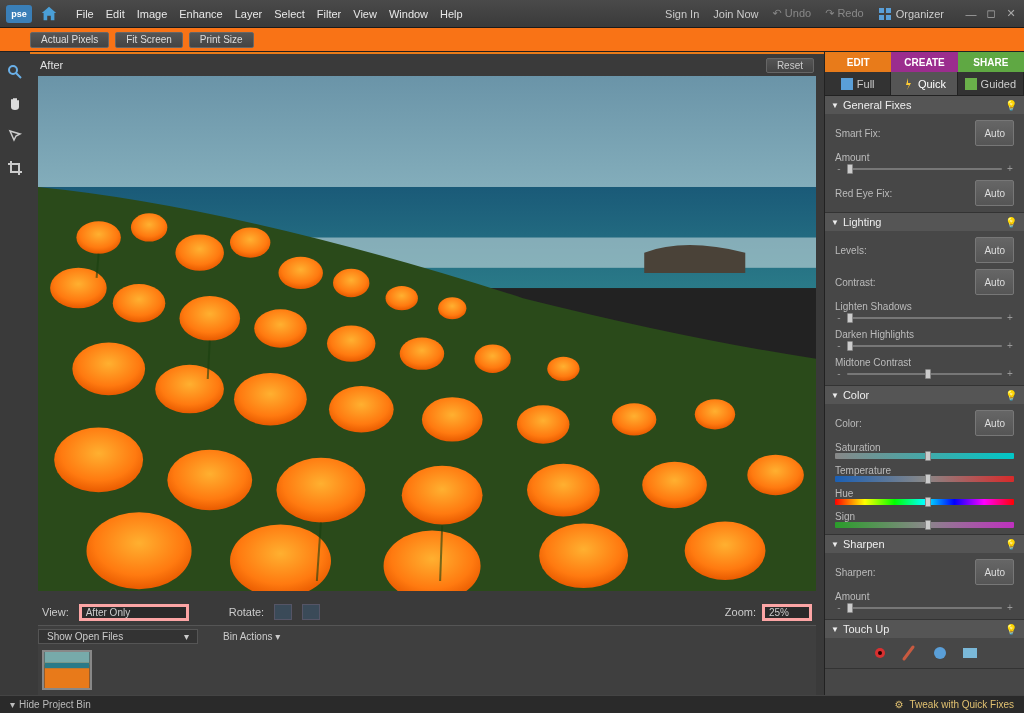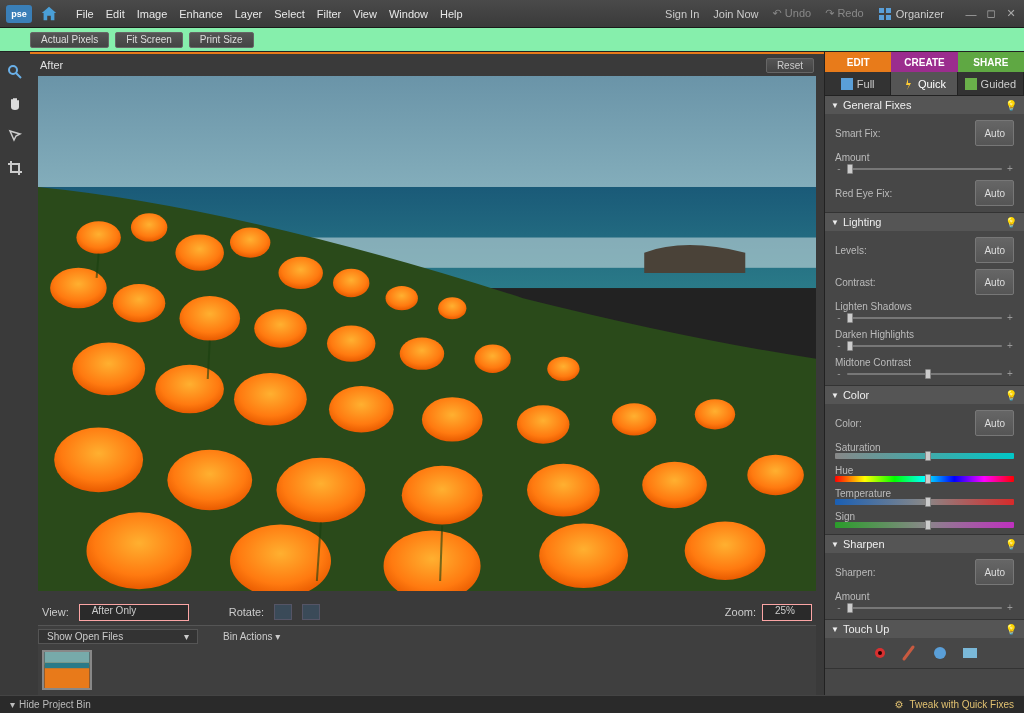--- a/index.html
+++ b/index.html
@@ -10,36 +10,36 @@
 .app-logo { width: 26px; height: 18px; background: #3a7fb8; color: #fff; font-size: 9px; font-weight: bold; display: flex; align-items: center; justify-content: center; border-radius: 3px; margin-right: 6px; }
 .home-icon { width: 22px; height: 22px; display: flex; align-items: center; justify-content: center; margin-right: 16px; }
 .menu-items { display: flex; gap: 12px; }
 .menu-item { color: #e8e8e8; font-size: 11px; cursor: pointer; }
 .menubar-right { margin-left: auto; display: flex; align-items: center; gap: 14px; font-size: 11px; }
 .organizer-btn { display: flex; align-items: center; gap: 4px; }
 .win-controls { display: flex; gap: 6px; margin-left: 6px; }
 .win-btn { width: 14px; height: 12px; color: #aaa; display: flex; align-items: center; justify-content: center; }
 
 
-.toolbar { height: 24px; background: #86efac; display: flex; align-items: center; padding: 0 30px; gap: 6px; border-bottom: 1px solid #222; }
+.toolbar { height: 24px; background: #f97316; display: flex; align-items: center; padding: 0 30px; gap: 6px; border-bottom: 1px solid #222; }
 .tb-btn { background: linear-gradient(#555,#444); border: 1px solid #666; border-radius: 2px; padding: 1px 10px; font-size: 10px; color: #ddd; height: 16px; display: flex; align-items: center; }
 
 
 .main-wrap { display: flex; height: calc(100% - 52px - 18px); }
 .left-tools { width: 30px; background: #3a3a3a; display: flex; flex-direction: column; align-items: center; padding-top: 10px; gap: 12px; }
 .tool-slot { width: 20px; height: 20px; display: flex; align-items: center; justify-content: center; color: #bbb; }
 
 .canvas-col { flex: 1; display: flex; flex-direction: column; background: #3a3a3a; border-top: 2px solid #e87b1a; }
 .canvas-header { height: 22px; display: flex; align-items: center; padding: 0 10px; font-size: 11px; color: #e0e0e0; }
 .reset-btn { margin-left: auto; background: linear-gradient(#555,#444); border: 1px solid #666; border-radius: 2px; padding: 1px 10px; font-size: 10px; color: #ccc; }
 .canvas-viewport { flex: 1; margin: 0 8px 8px 8px; background: #222; position: relative; overflow: hidden; }
 .photo { width: 100%; height: 100%; }
 
 .view-controls { height: 26px; display: flex; align-items: center; padding: 0 12px; font-size: 11px; color: #ccc; gap: 10px; }
-.select-vc { background: #2a2a2a; border: 1px solid #fca5a5; color: #ccc; font-size: 10px; height: 17px; width: 110px; padding: 0 12px; }
+.select-vc { background: #2a2a2a; border: 3px solid #fca5a5; color: #ccc; font-size: 10px; height: 17px; width: 110px; padding: 0 4px; }
 .rotate-btn { width: 18px; height: 16px; background: #3a4a58; border: 1px solid #556; }
 .zoom-sel { margin-left: auto; display: flex; align-items: center; gap: 6px; }
 
 .bin-panel { height: 70px; background: #3f3f3f; border-top: 1px solid #555; margin: 0 8px; display: flex; flex-direction: column; }
 .bin-header { display: flex; align-items: center; height: 20px; font-size: 10px; color: #ccc; }
 .bin-drop { background: #333; border: 1px solid #555; padding: 1px 8px; width: 160px; display: flex; justify-content: space-between; }
 .bin-body { flex: 1; padding: 4px; display: flex; gap: 4px; overflow: hidden; }
 .thumb { width: 50px; height: 40px; border: 2px solid #888; }
 
 
@@ -372,24 +372,24 @@
             <span class="bulb">💡</span>
           </div>
         <div class="panel-body">
           <div class="row">
               <span class="row-label">Color:</span>
               <div class="auto-btn">Auto</div>
             </div>
           <div><span>Saturation</span><div class="color-track sat-grad">
                 <div class="slider-thumb" style="left:50%;top:-2px"></div>
               </div></div>
+          <div><span>Temperature</span><div class="color-track temp-grad">
+                <div class="slider-thumb" style="left:50%;top:-2px"></div>
+              </div></div>
           <div><span>Hue</span><div class="color-track hue-grad">
-                <div class="slider-thumb" style="left:50%;top:-2px"></div>
-              </div></div>
-          <div><span>Temperature</span><div class="color-track temp-grad">
                 <div class="slider-thumb" style="left:50%;top:-2px"></div>
               </div></div>
           <div><span>Sign</span><div class="color-track tint-grad">
                 <div class="slider-thumb" style="left:50%;top:-2px"></div>
               </div></div>
         </div>
       </div>
 
       <div class="panel-section">
         <div class="panel-head">

